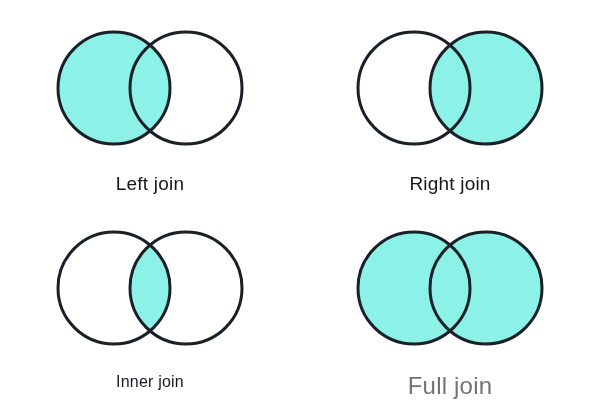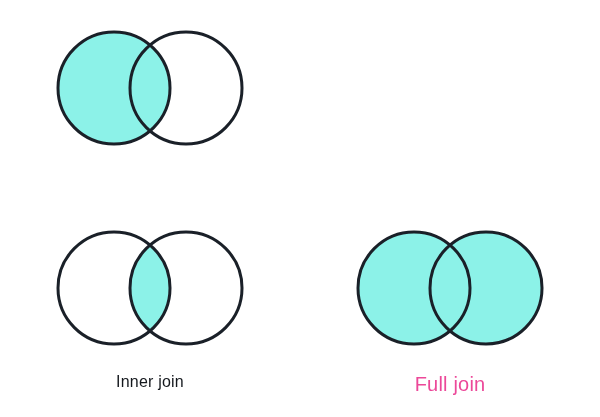--- a/index.html
+++ b/index.html
@@ -73,22 +73,42 @@
         <circle cx="186" cy="66" r="56" fill="#ffffff"></circle>
 
         <g clip-path="url(#clip-right-lj)">
           <circle cx="114" cy="66" r="56" fill="#8CF2E8"></circle>
         </g>
 
         <circle cx="114" cy="66" r="56" fill="none" stroke="#1A2028" stroke-width="3"></circle>
         <circle cx="186" cy="66" r="56" fill="none" stroke="#1A2028" stroke-width="3"></circle>
       </svg>
     </div>
+    <div class="join-label" style="color: rgb(20, 24, 29); font-size: 19px;">Left join</div>
   </div>
 
+  <div class="join-figure" id="fig-right-join">
+    <div class="venn-wrap">
+      <svg class="venn-svg" viewBox="0 0 300 150">
+        <defs>
+          <clipPath id="clip-left-rj">
+            <circle cx="114" cy="66" r="56"></circle>
+          </clipPath>
+        </defs>
+        <circle cx="114" cy="66" r="56" fill="#ffffff"></circle>
+        <circle cx="186" cy="66" r="56" fill="#8CF2E8"></circle>
+        <g clip-path="url(#clip-left-rj)">
+          <circle cx="186" cy="66" r="56" fill="#8CF2E8"></circle>
+        </g>
+        <circle cx="114" cy="66" r="56" fill="none" stroke="#1A2028" stroke-width="3"></circle>
+        <circle cx="186" cy="66" r="56" fill="none" stroke="#1A2028" stroke-width="3"></circle>
+      </svg>
+    </div>
+    <div class="join-label" style="color: rgb(20, 24, 29); font-size: 19px;">Right join</div>
+  </div>
 
   <div class="join-figure" id="fig-inner-join">
     <div class="venn-wrap">
       <svg class="venn-svg" viewBox="0 0 300 150">
         <defs>
           <clipPath id="clip-right-ij">
             <circle cx="186" cy="66" r="56"></circle>
           </clipPath>
         </defs>
         <circle cx="114" cy="66" r="56" fill="#ffffff"></circle>
@@ -106,16 +126,16 @@
   <div class="join-figure" id="fig-full-join">
     <div class="venn-wrap">
       <svg class="venn-svg" viewBox="0 0 300 150">
         <circle cx="114" cy="66" r="56" fill="#8CF2E8"></circle>
         <circle cx="186" cy="66" r="56" fill="#8CF2E8"></circle>
         <circle cx="150" cy="66" r="0" fill="#8CF2E8"></circle>
         <circle cx="114" cy="66" r="56" fill="none" stroke="#1A2028" stroke-width="3"></circle>
         <circle cx="186" cy="66" r="56" fill="none" stroke="#1A2028" stroke-width="3"></circle>
       </svg>
     </div>
-    <div class="join-label" style="color: #ec4899; font-size: 20px;">Full join</div>
+    <div class="join-label" style="color: #737373; font-size: 24px;">Full join</div>
   </div>
 
 </div>
 
 </body></html>

